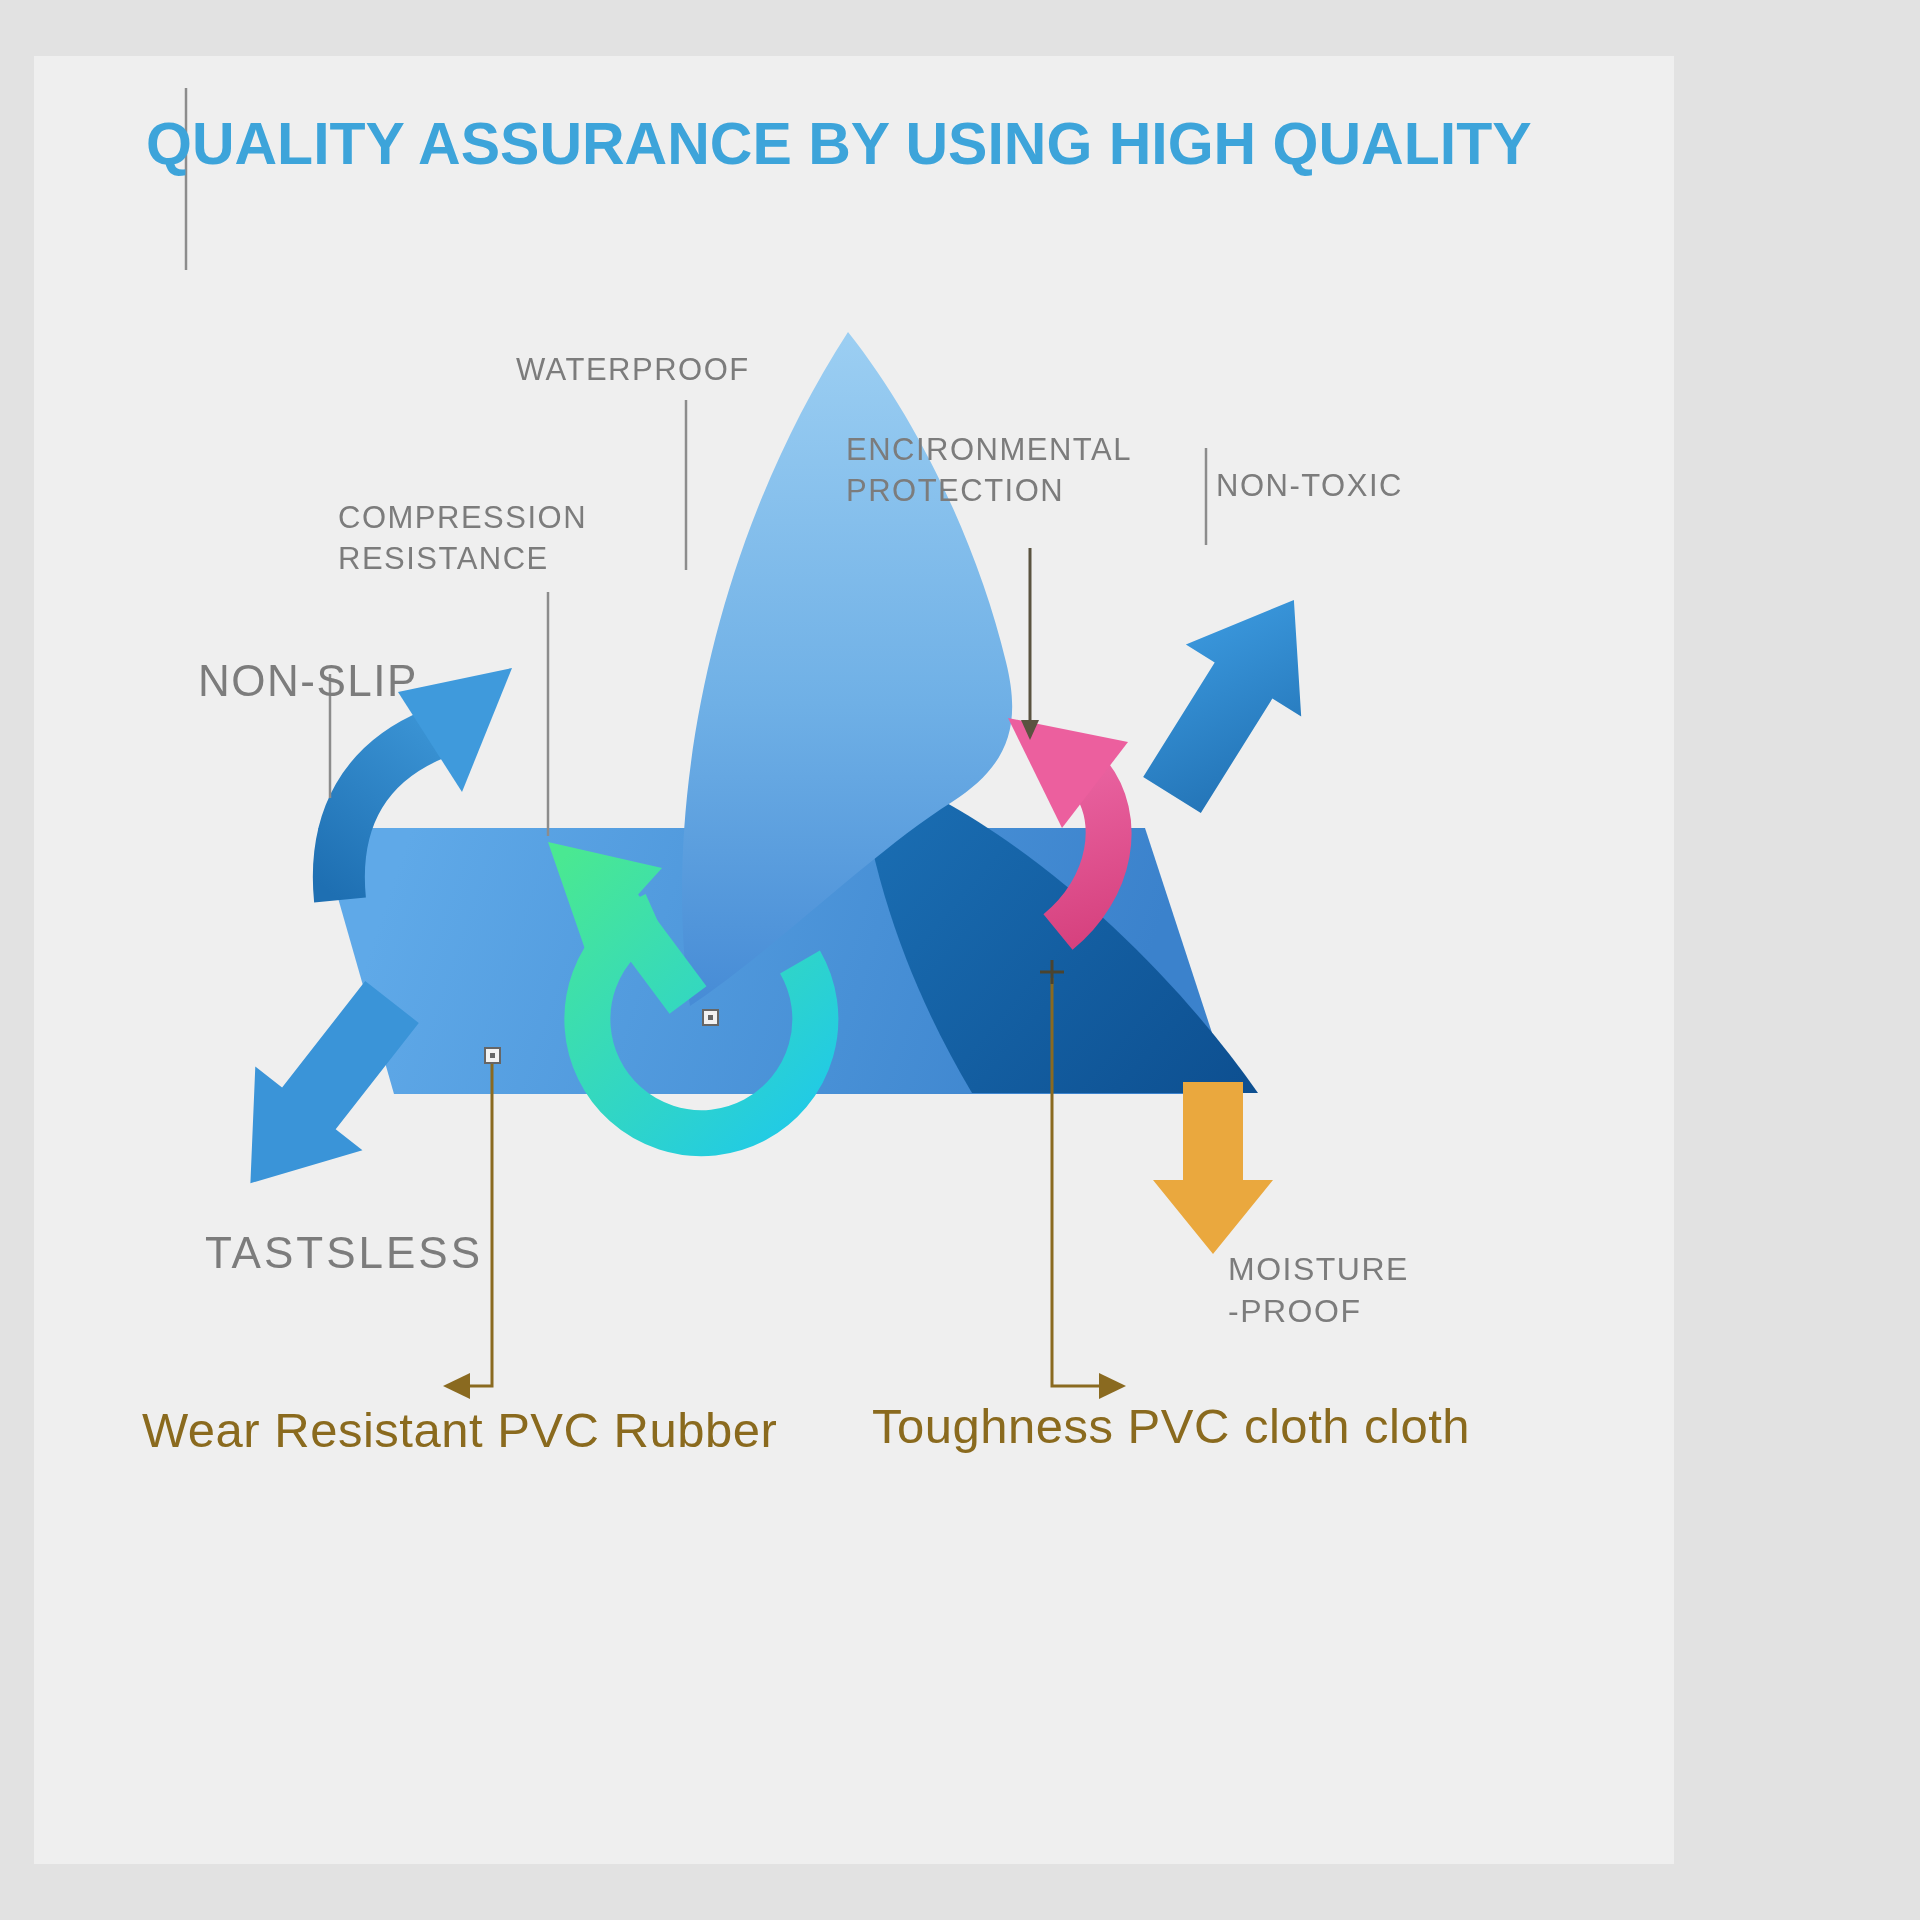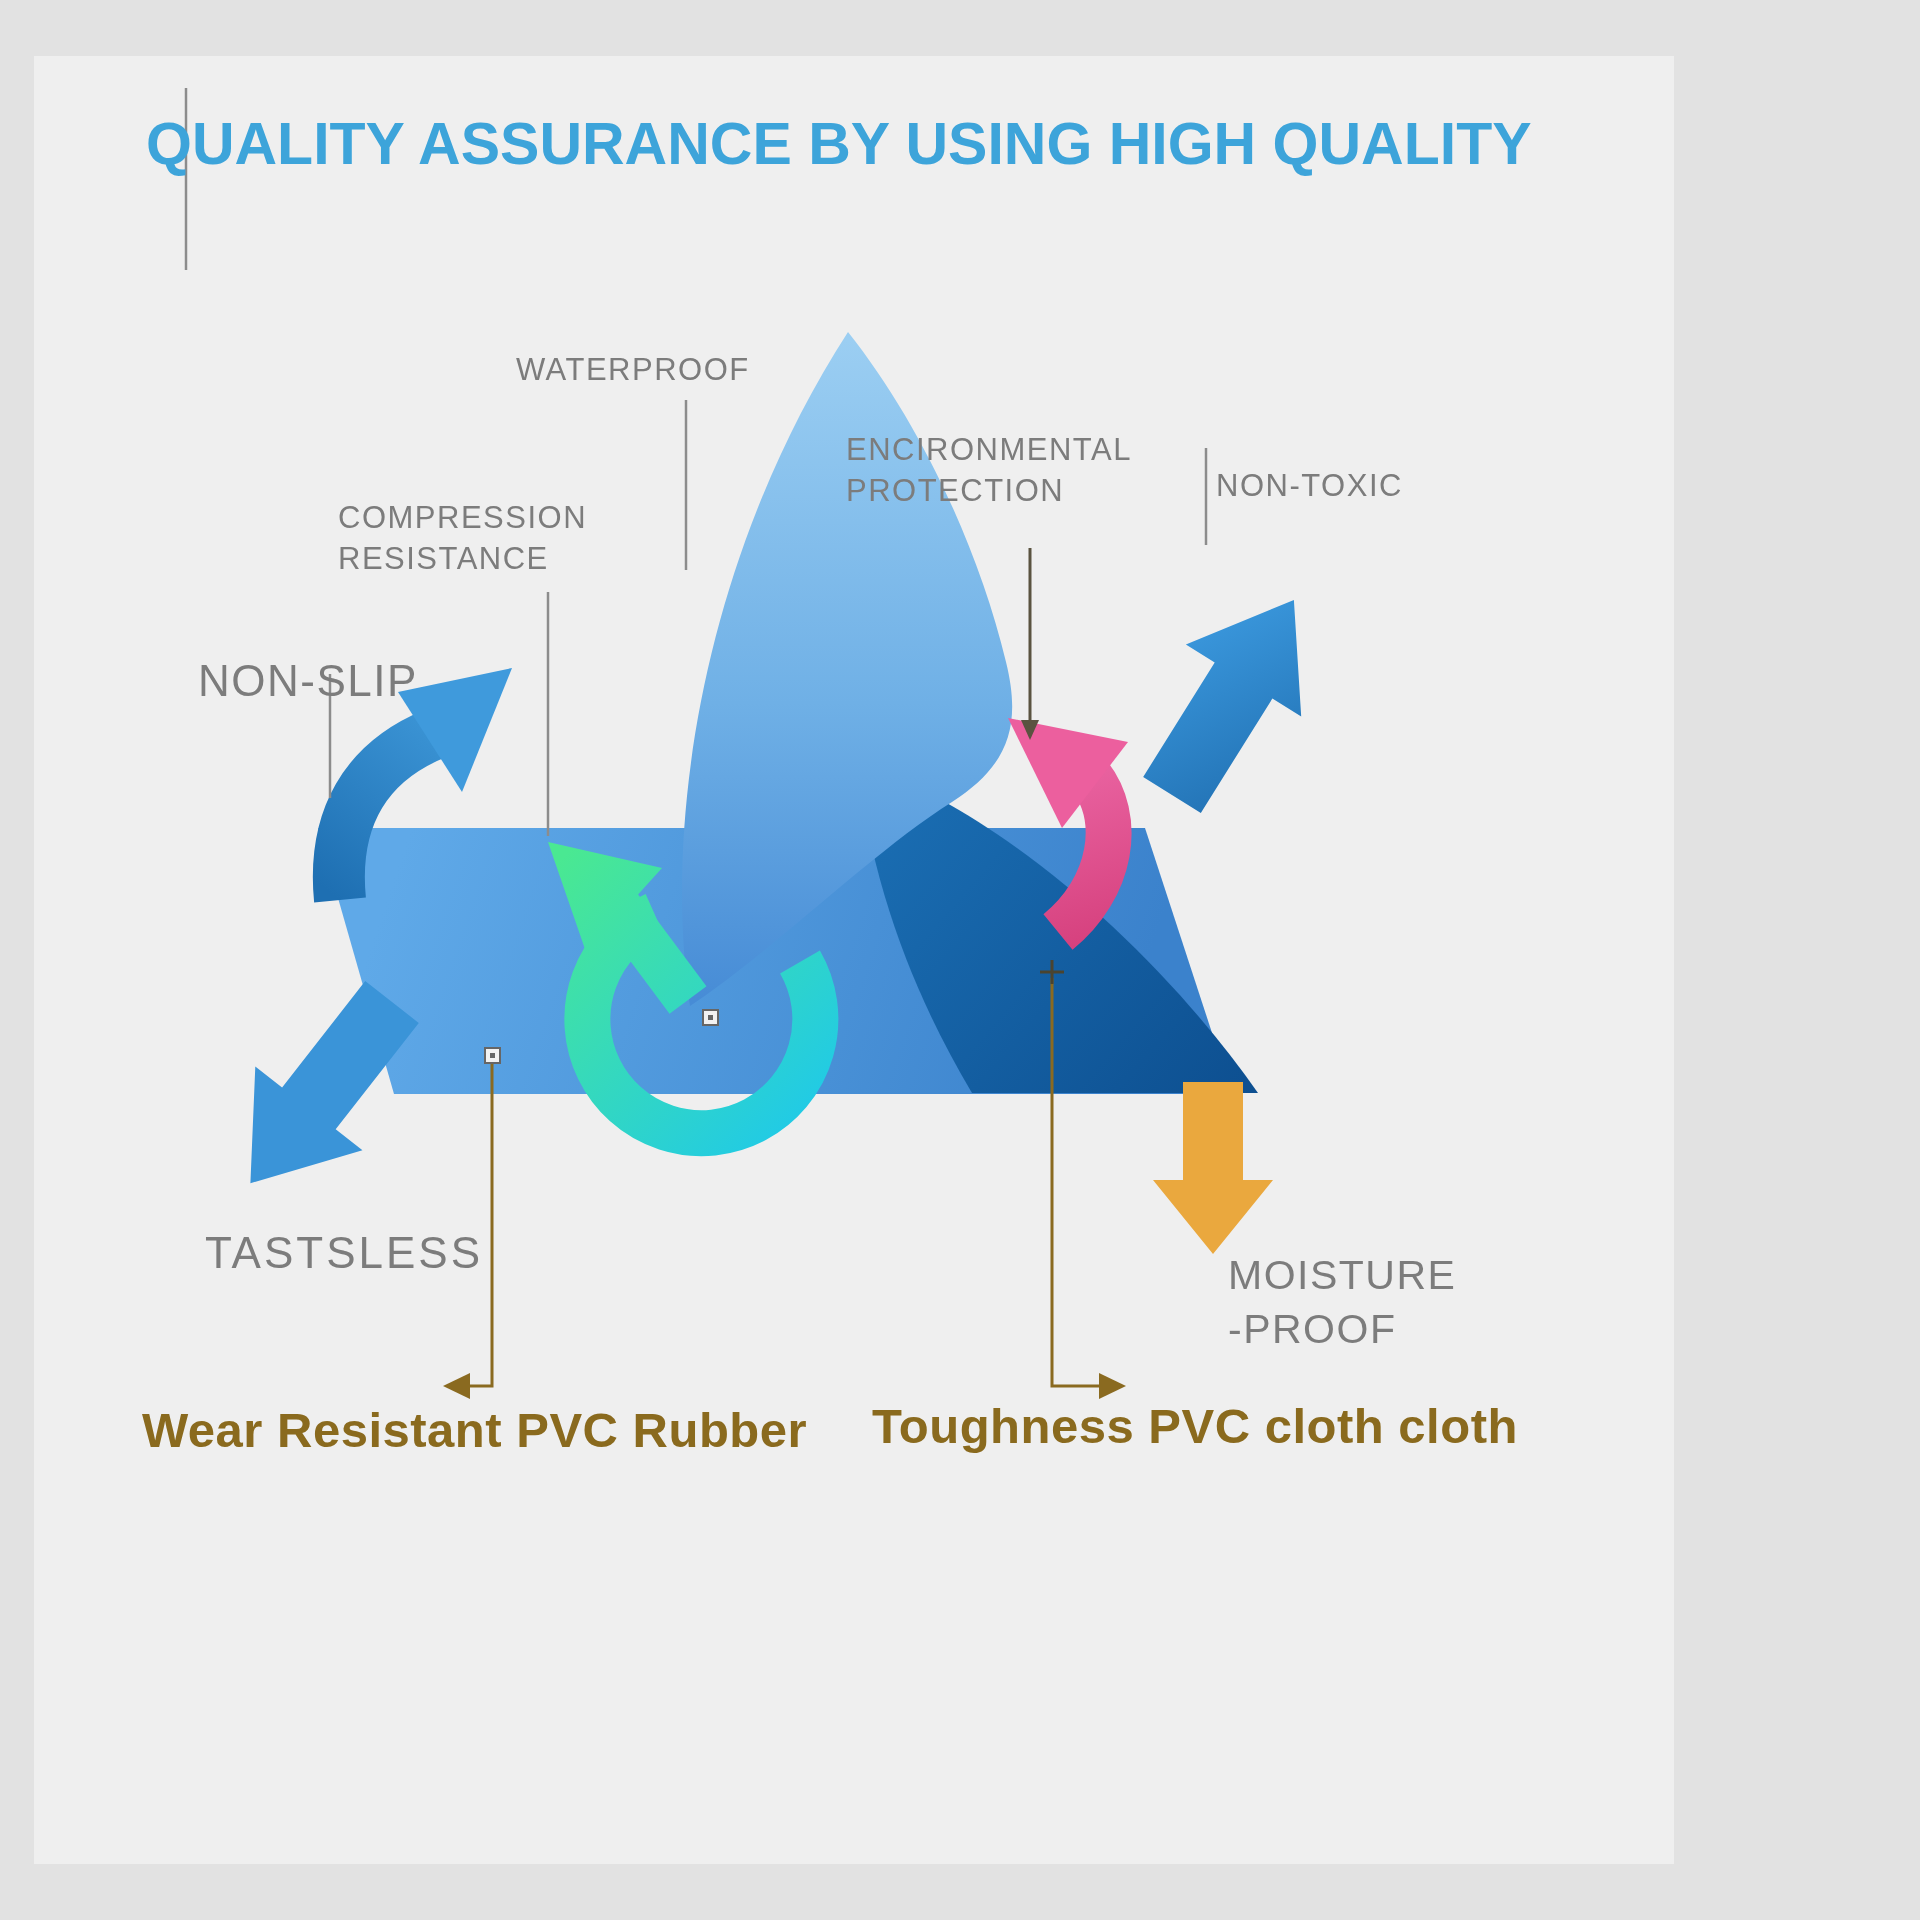--- a/index.html
+++ b/index.html
@@ -21,23 +21,23 @@
     font-size: 59px; font-weight: bold; color: #3da4da; letter-spacing: 0px;
   }
   .lbl { color: #7c7c7c; font-size: 31px; letter-spacing: 1.5px; line-height: 1.32; }
   .lbl span { display: block; }
   .lbl-waterproof   { left: 516px;  top: 350px; }
   .lbl-environment  { left: 846px;  top: 430px; }
   .lbl-nontoxic     { left: 1216px; top: 466px; }
   .lbl-compression  { left: 338px;  top: 498px; }
   .lbl-nonslip      { left: 198px;  top: 620px;  font-size: 44px; margin-top: 32px; }
   .lbl-tastsless    { left: 205px;  top: 1224px; font-size: 44px; letter-spacing: 3px; }
-  .lbl-moisture     { left: 1228px; top: 1248px; font-size: 41px; }
+  .lbl-moisture     { left: 1228px; top: 1248px; font-size: 32px; }
   .material {
-    font-size: 49px; font-weight: bold; color: #8a6a1e; letter-spacing: 0.5px;
+    font-size: 49px; font-weight: normal; color: #8a6a1e; letter-spacing: 0.5px;
   }
   .material-left  { left: 142px; top: 1402px; }
   .material-right { left: 872px; top: 1398px; }
 </style>
 </head>
 <body>
 
 <div class="canvas">
   <div class="panel"></div>
 

